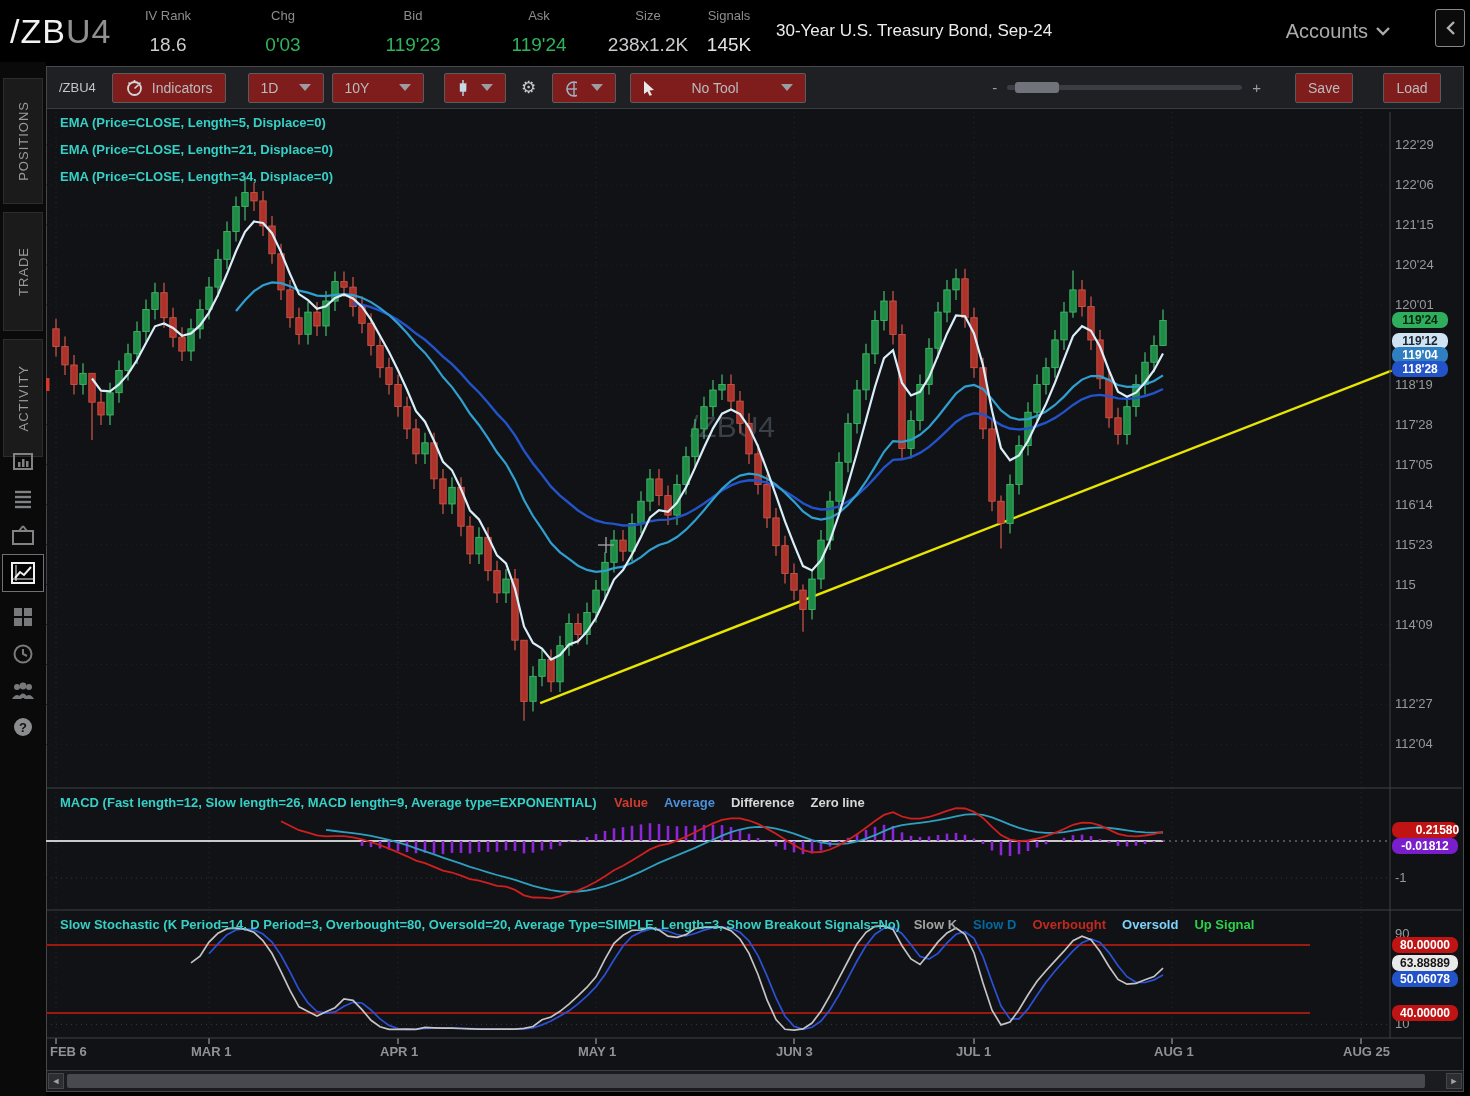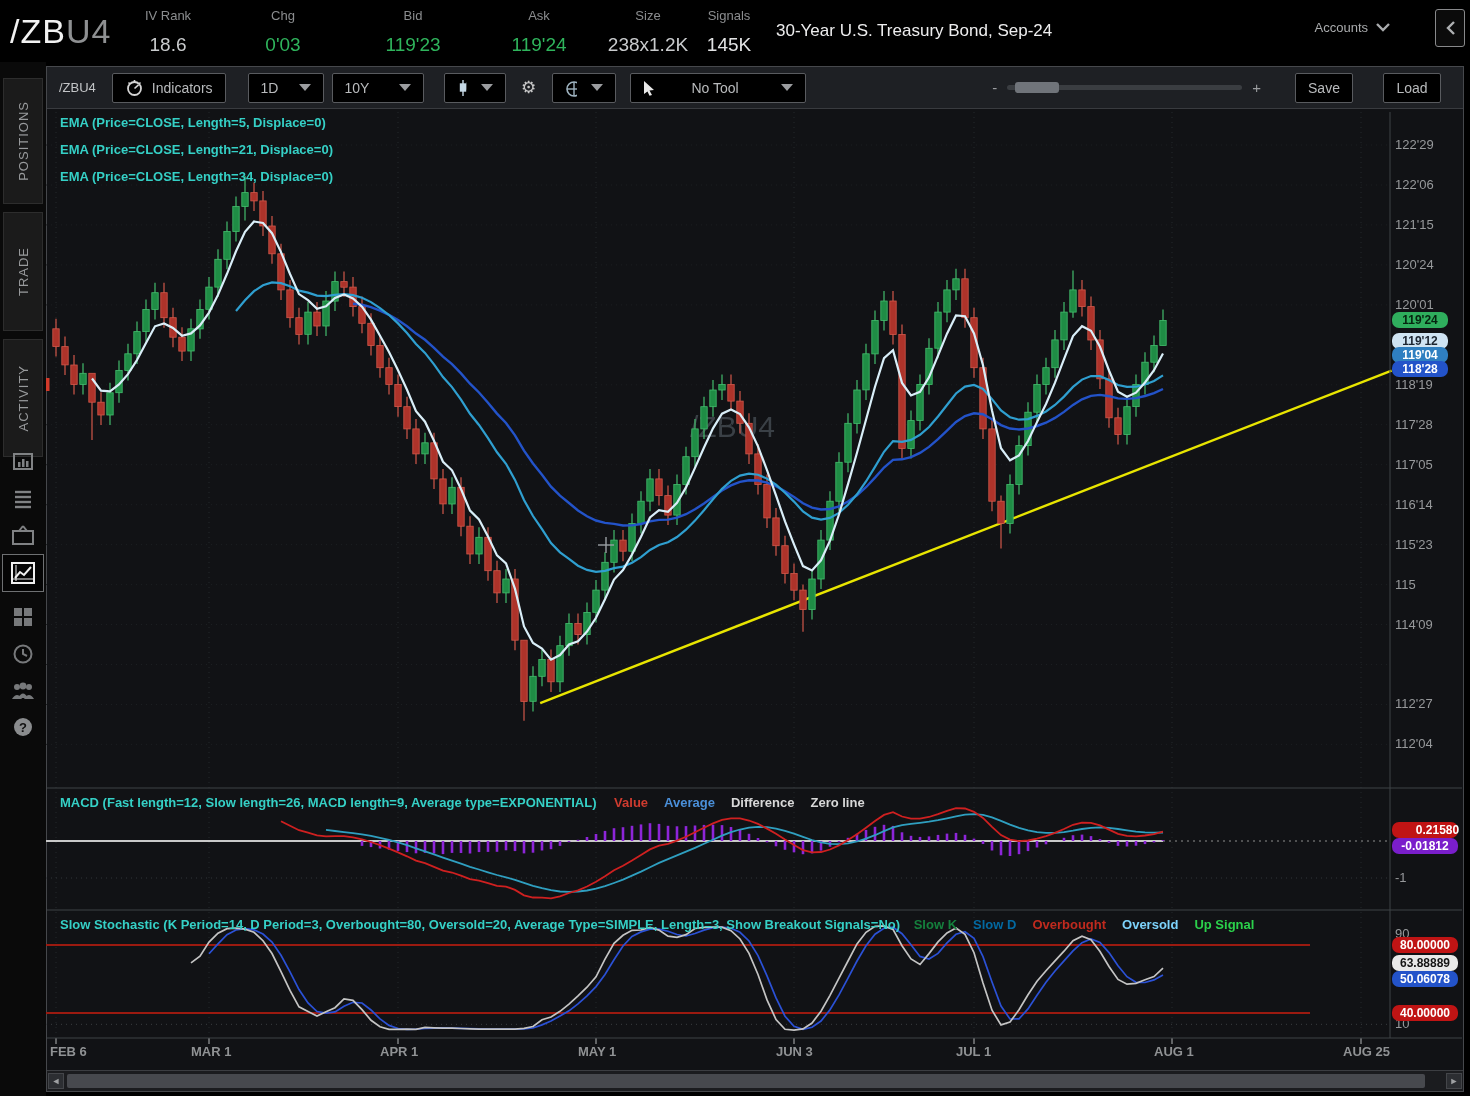--- a/index.html
+++ b/index.html
@@ -10,37 +10,37 @@
   #hdr { position:absolute; left:0; top:0; width:1470px; height:62px; background:#000; display:flex; align-items:center; }
   #sym { width:118px; padding-left:10px; font-size:34px; letter-spacing:1px; white-space:nowrap; }
   #sym .w { color:#f2f2f2; } #sym .g { color:#8e9092; }
   .stat { text-align:center; padding-top:2px; }
   .stat .lb { font-size:13px; color:#8b8d8f; margin-bottom:11px; }
   .stat .vl { font-size:19px; color:#c9cbcd; }
   .stat .vl.green { color:#2fb45c; }
   .stat .vl.bright { color:#e2e3e4; }
   .stat .sfx { color:#9a9c9e; font-size:19px; }
   #instr { font-size:17px; color:#ededee; margin-left:14px; white-space:nowrap; }
-  #acct { position:absolute; right:80px; top:20px; color:#a9abad; font-size:13px; display:flex; align-items:center; gap:8px; }
+  #acct { position:absolute; right:80px; top:20px; color:#a9abad; font-size:20px; display:flex; align-items:center; gap:8px; }
   #collapse { position:absolute; right:5px; top:9px; width:30px; height:38px; border:1px solid #88898b; border-radius:3px; background:#0b0b0b; display:flex; align-items:center; justify-content:center; }
 
   
   #side { position:absolute; left:0; top:62px; width:46px; height:1034px; background:#0a0a0a; }
   .vtab { position:absolute; left:3px; width:40px; background:#1b1b1b; border:1px solid #2d2d2d;
     display:flex; align-items:center; justify-content:center; }
   .vtab span { writing-mode:vertical-rl; transform:rotate(180deg); color:#989a9c; font-size:13px; letter-spacing:1px; }
   .sicon { position:absolute; left:8px; width:30px; height:30px; display:flex; align-items:center; justify-content:center; }
   .sicon.active { left:2px; width:42px; height:38px; background:#050505; border:1px solid #6e7072; }
 
   
   #panel { position:absolute; left:46px; top:66px; width:1418px; height:1026px; background:#111215; border:1px solid #46484c; }
   #tbar { position:absolute; left:0; top:0; width:100%; height:42px; background:#1e2024; border-bottom:1px solid #393b3f;
     display:flex; align-items:center; padding-left:12px; }
   .tsym { color:#c3c5c7; font-size:13px; margin-right:16px; }
-  .btn { height:30px; background:#000000; border:1px solid #595b5f; border-radius:2px; color:#b9bbbd;
+  .btn { height:30px; background:#7f1d1d; border:1px solid #595b5f; border-radius:2px; color:#b9bbbd;
     font-size:14px; display:flex; align-items:center; justify-content:center; gap:8px; padding:0 12px; }
   .dd .caret { width:0; height:0; border-left:6px solid transparent; border-right:6px solid transparent; border-top:7px solid #9b9da0; margin-left:6px; }
   #slider { display:flex; align-items:center; gap:10px; margin-left:auto; }
   #slider .track { width:235px; height:5px; background:#3a3d41; border-radius:3px; position:relative; }
   #slider .thumb { position:absolute; left:8px; top:-3px; width:44px; height:11px; background:#70747a; border-radius:3px; }
   .pm { color:#9b9da0; font-size:15px; }
 
   
   .stlbl { position:absolute; font-size:13px; font-weight:bold; color:#35d0c6; white-space:nowrap; z-index:6; }
   .legend { display:inline-flex; gap:16px; margin-left:14px; }
@@ -259,21 +259,21 @@
     <span style="color:#cf3b2f">Value</span>
     <span style="color:#4a8fd9">Average</span>
     <span style="color:#d8d8d8">Difference</span>
     <span style="color:#d8d8d8">Zero line</span>
   </span>
 </div>
 
 <div class="stlbl" style="left:60px;top:917px">
   <span>Slow Stochastic (K Period=14, D Period=3, Overbought=80, Oversold=20, Average Type=SIMPLE, Length=3, Show Breakout Signals=No)</span>
   <span class="legend" style="margin-left:10px">
-    <span style="color:#15803d">Slow K</span>
+    <span style="color:#a3a3a3">Slow K</span>
     <span style="color:#0369a1">Slow D</span>
     <span style="color:#c02a1e">Overbought</span>
     <span style="color:#7dd3fc">Oversold</span>
     <span style="color:#2bd14b">Up Signal</span>
   </span>
 </div>
 
 <div id="wmark">/ZBU4</div>
 
 <svg id="cnv">

